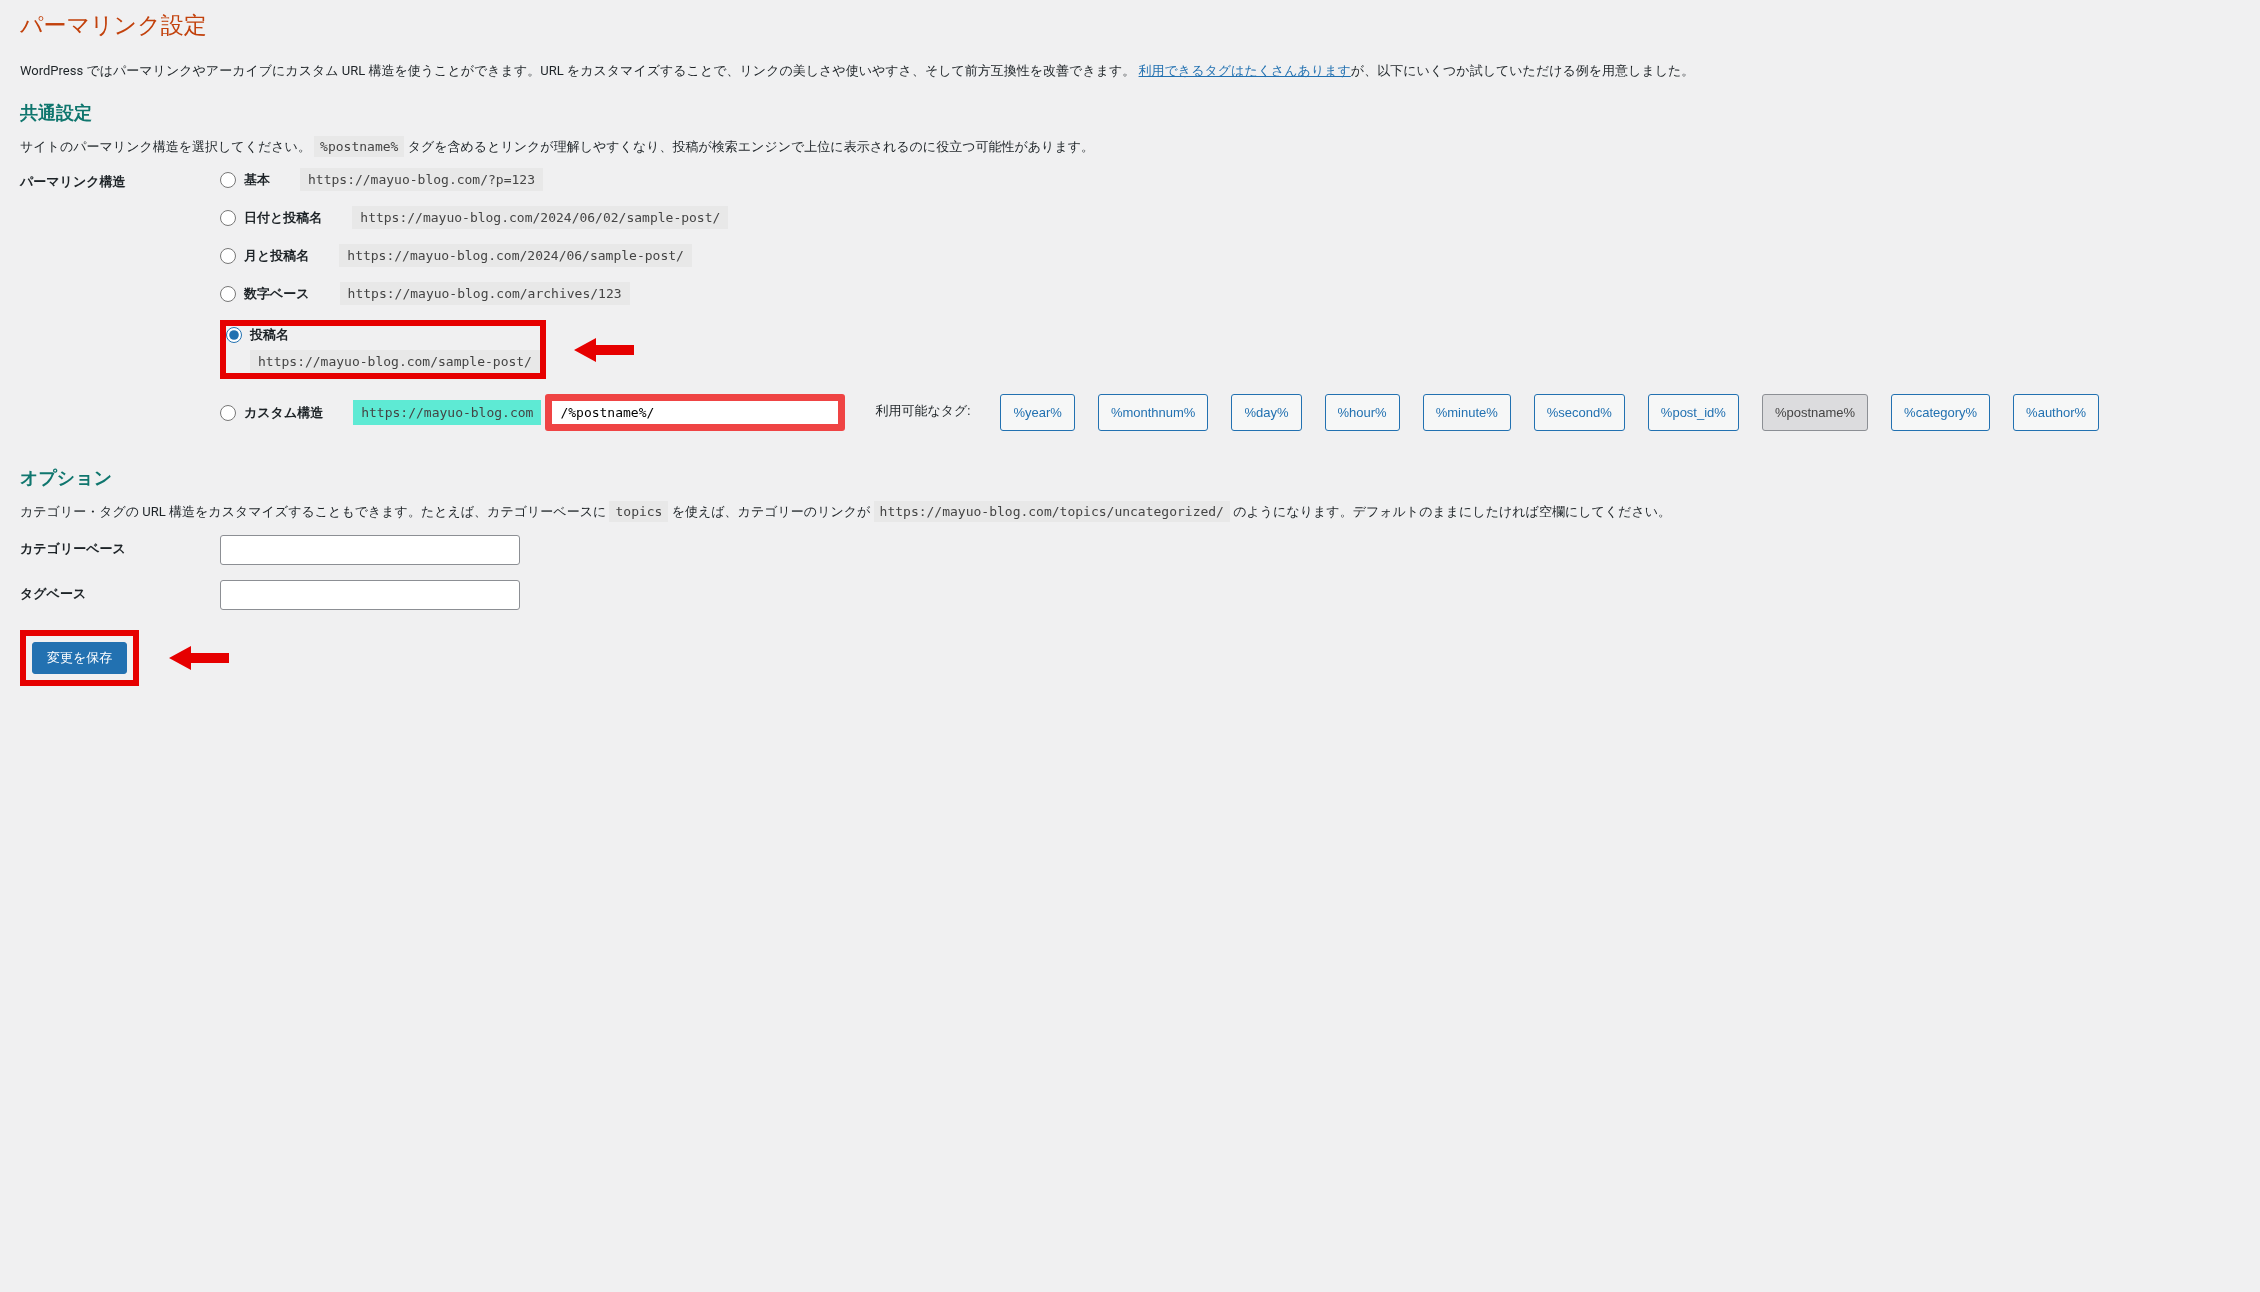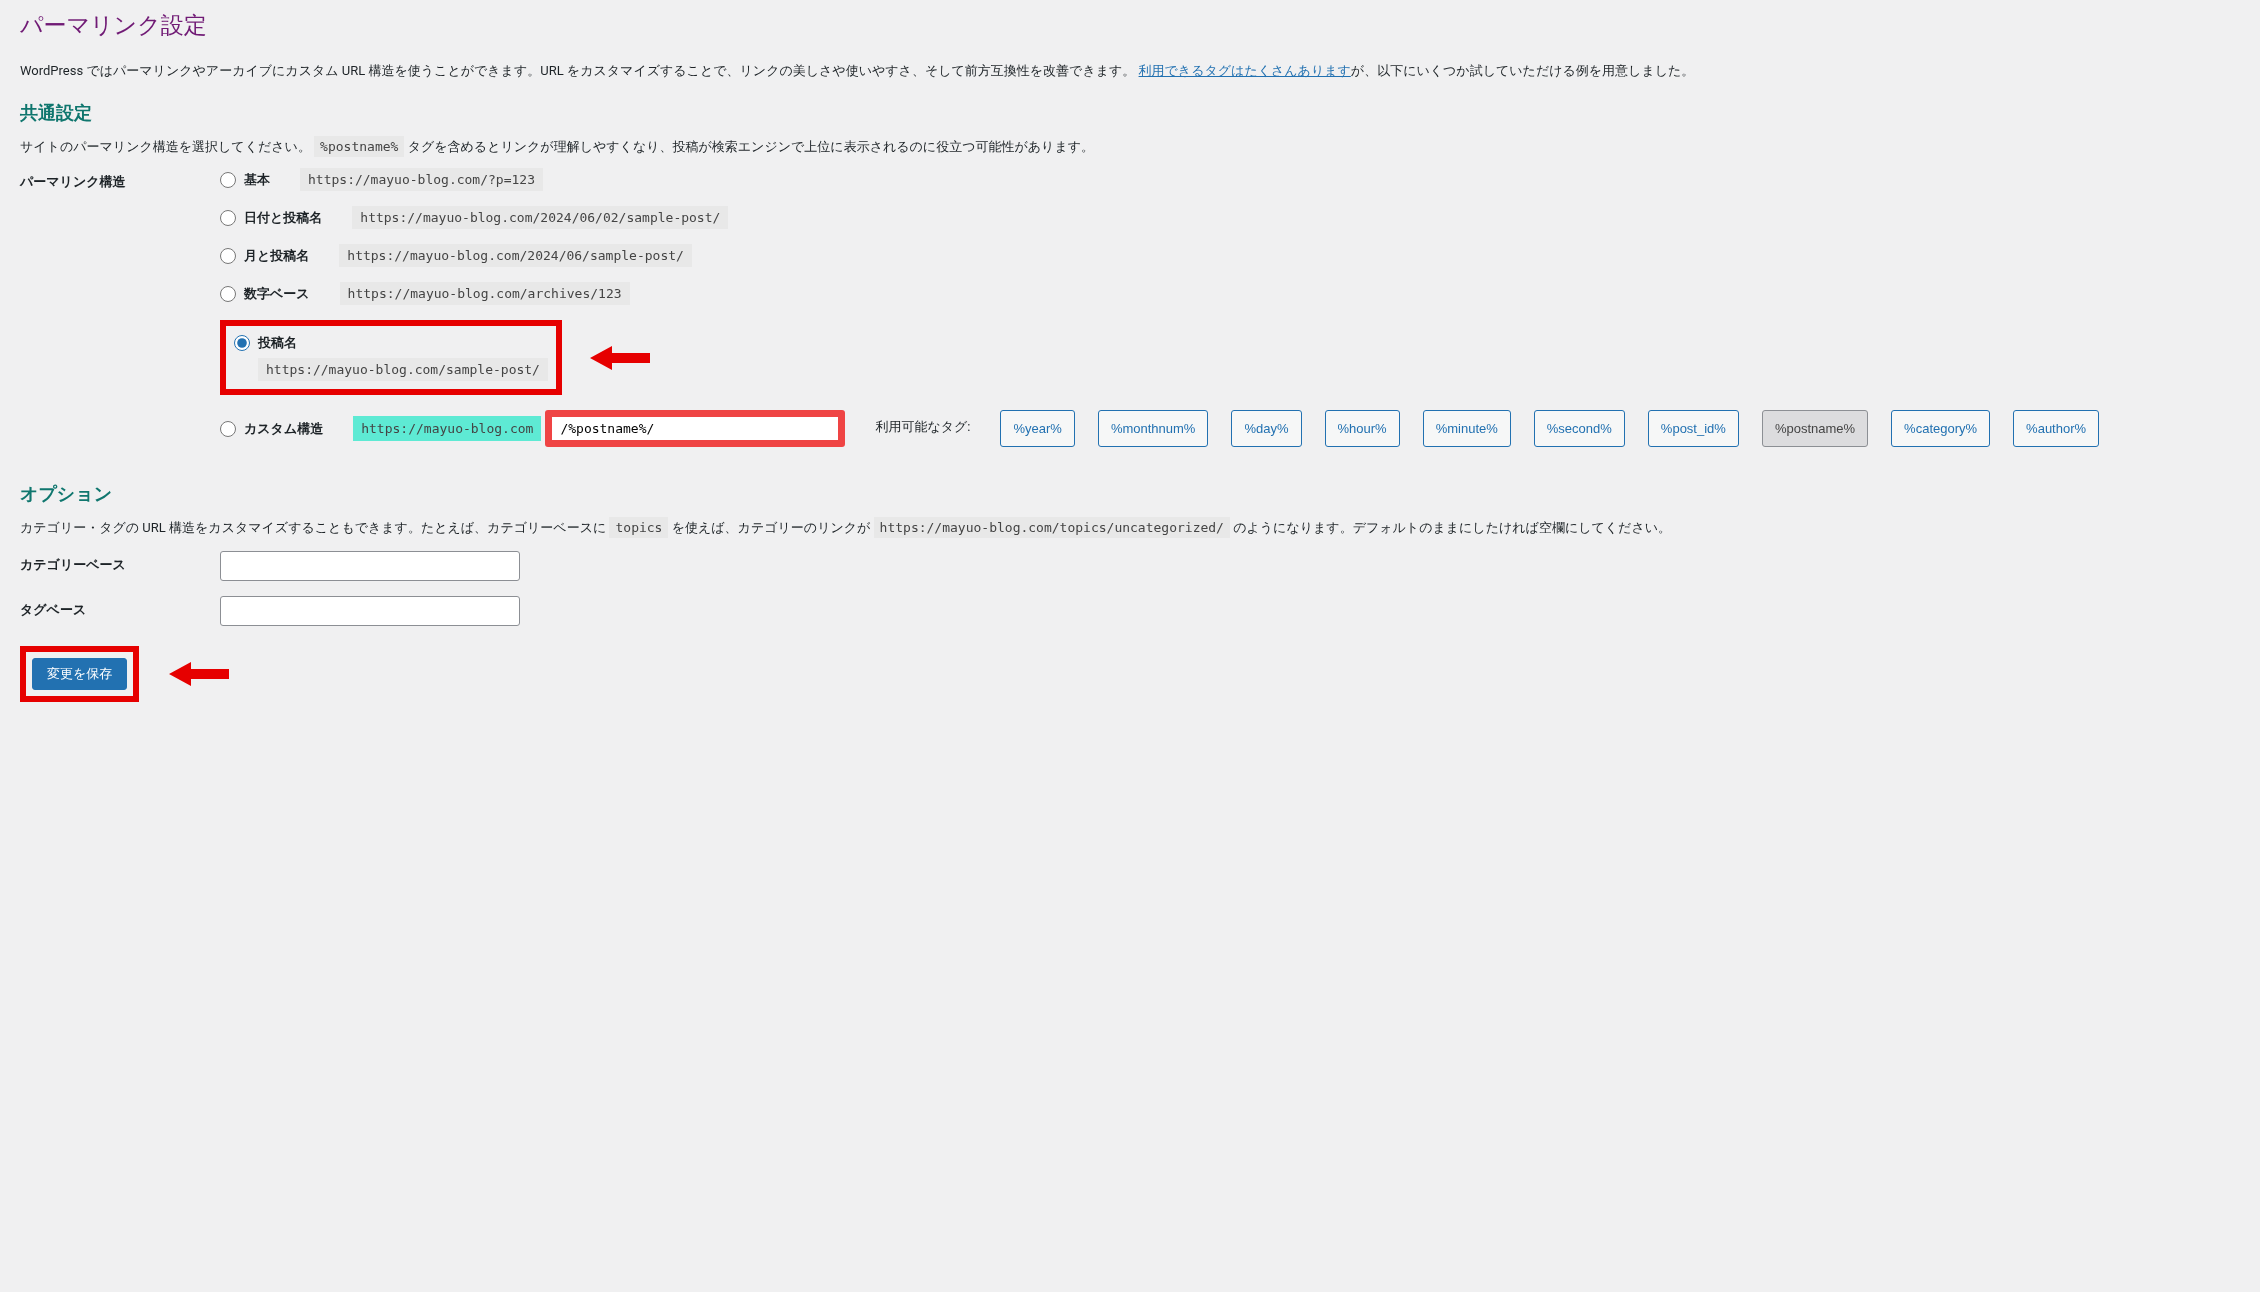--- a/index.html
+++ b/index.html
@@ -11,21 +11,21 @@
       font-family: -apple-system, BlinkMacSystemFont, "Segoe UI", Roboto, sans-serif;
       background: #f0f0f1;
       color: #1d2327;
       padding: 10px 20px;
       font-size: 13px;
     }
     h1 {
       font-size: 23px;
       font-weight: 400;
       margin-bottom: 20px;
-      color: #701a75;
+      color: #c2410c;
     }
     h2 {
       font-size: 18px;
       font-weight: 600;
       margin-top: 20px;
       margin-bottom: 12px;
       color: #0f766e;
     }
     p {
       margin-bottom: 12px;
@@ -82,21 +82,20 @@
       display: inline-block;
       font-family: Consolas, Monaco, monospace;
       background: #e8e8e8;
       padding: 4px 8px;
       font-size: 13px;
       color: #444;
       margin-left: 24px;
     }
     .highlight-box {
       border: 6px solid #e60000;
-      padding: 8px;
       margin-right: 8px;
       display: inline-block;
     }
     .highlight-inner {
       display: flex;
       flex-direction: column;
       gap: 6px;
     }
     .custom-input-row {
       display: flex;

